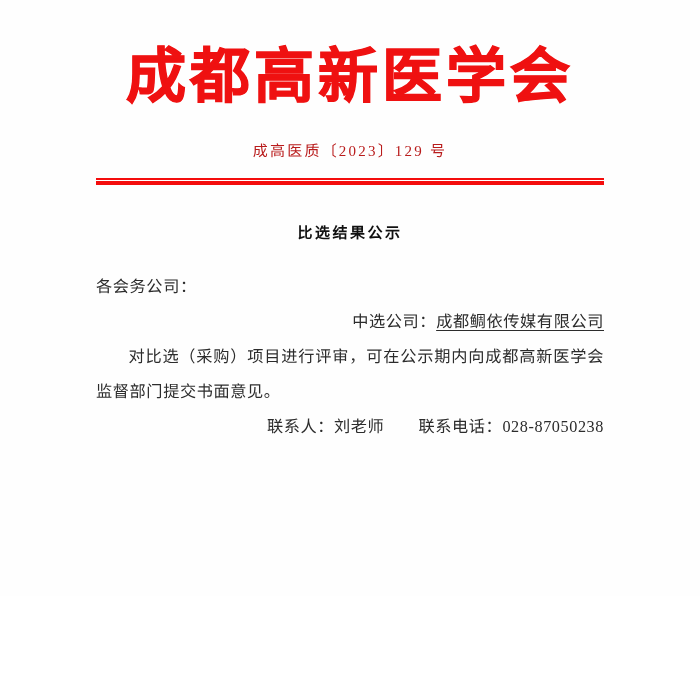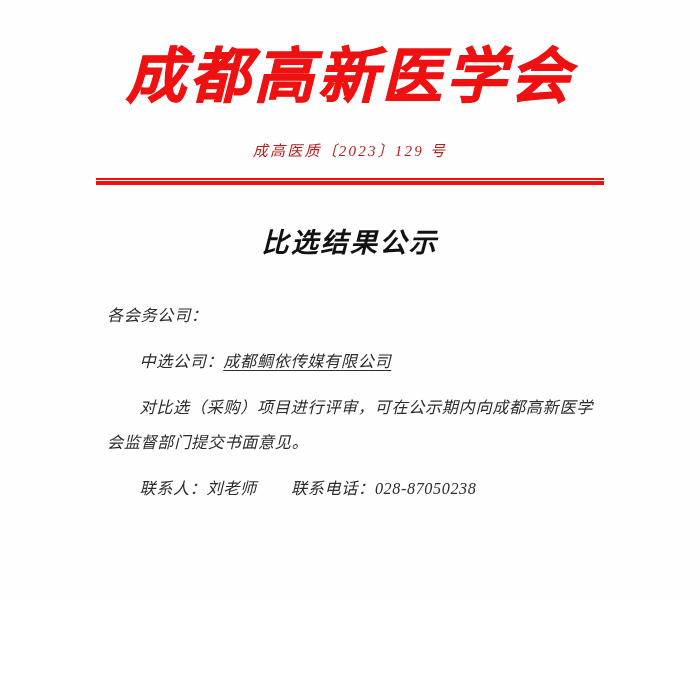--- a/index.html
+++ b/index.html
@@ -15,21 +15,20 @@
     color: #1a1a1a;
     overflow: hidden;
   }
 
   .page {
     position: relative;
     width: 700px;
     height: 596px;
     background: #fefefe;
     box-sizing: border-box;
-    font-style: italic;
   }
 
   
   .masthead {
     padding-top: 46px;
     text-align: center;
   }
 
   .org-title {
     font-family: "Liberation Serif", "DejaVu Serif", serif;
@@ -71,50 +70,50 @@
     background: #f40d0d;
   }
 
   
   .doc-title {
     margin: 0;
     padding-top: 36px;
     text-align: center;
     font-family: "Liberation Sans", "DejaVu Sans", sans-serif;
     font-weight: 700;
-    font-size: 27px;
+    font-size: 15px;
     letter-spacing: 2.5px;
     color: #111111;
   }
 
   
   .body-block {
     margin: 0 auto;
     padding-top: 28px;
     width: 508px;
   }
 
   .para {
-    margin: 11px;
+    margin: 0;
     font-family: "Liberation Serif", "DejaVu Serif", serif;
     font-size: 16.2px;
     line-height: 35px;
     color: #2c2c2c;
     text-align: justify;
     text-justify: inter-character;
     letter-spacing: 0.6px;
     word-break: break-all;
   }
 
   .para.indent {
     text-indent: 2em;
   }
 
   .para.tail {
-    text-align: left;
+    text-align: right;
   }
 
   .uline {
     text-decoration: underline;
     text-decoration-thickness: 1px;
     text-underline-offset: 3px;
   }
 
   .gap-wide {
     display: inline-block;

